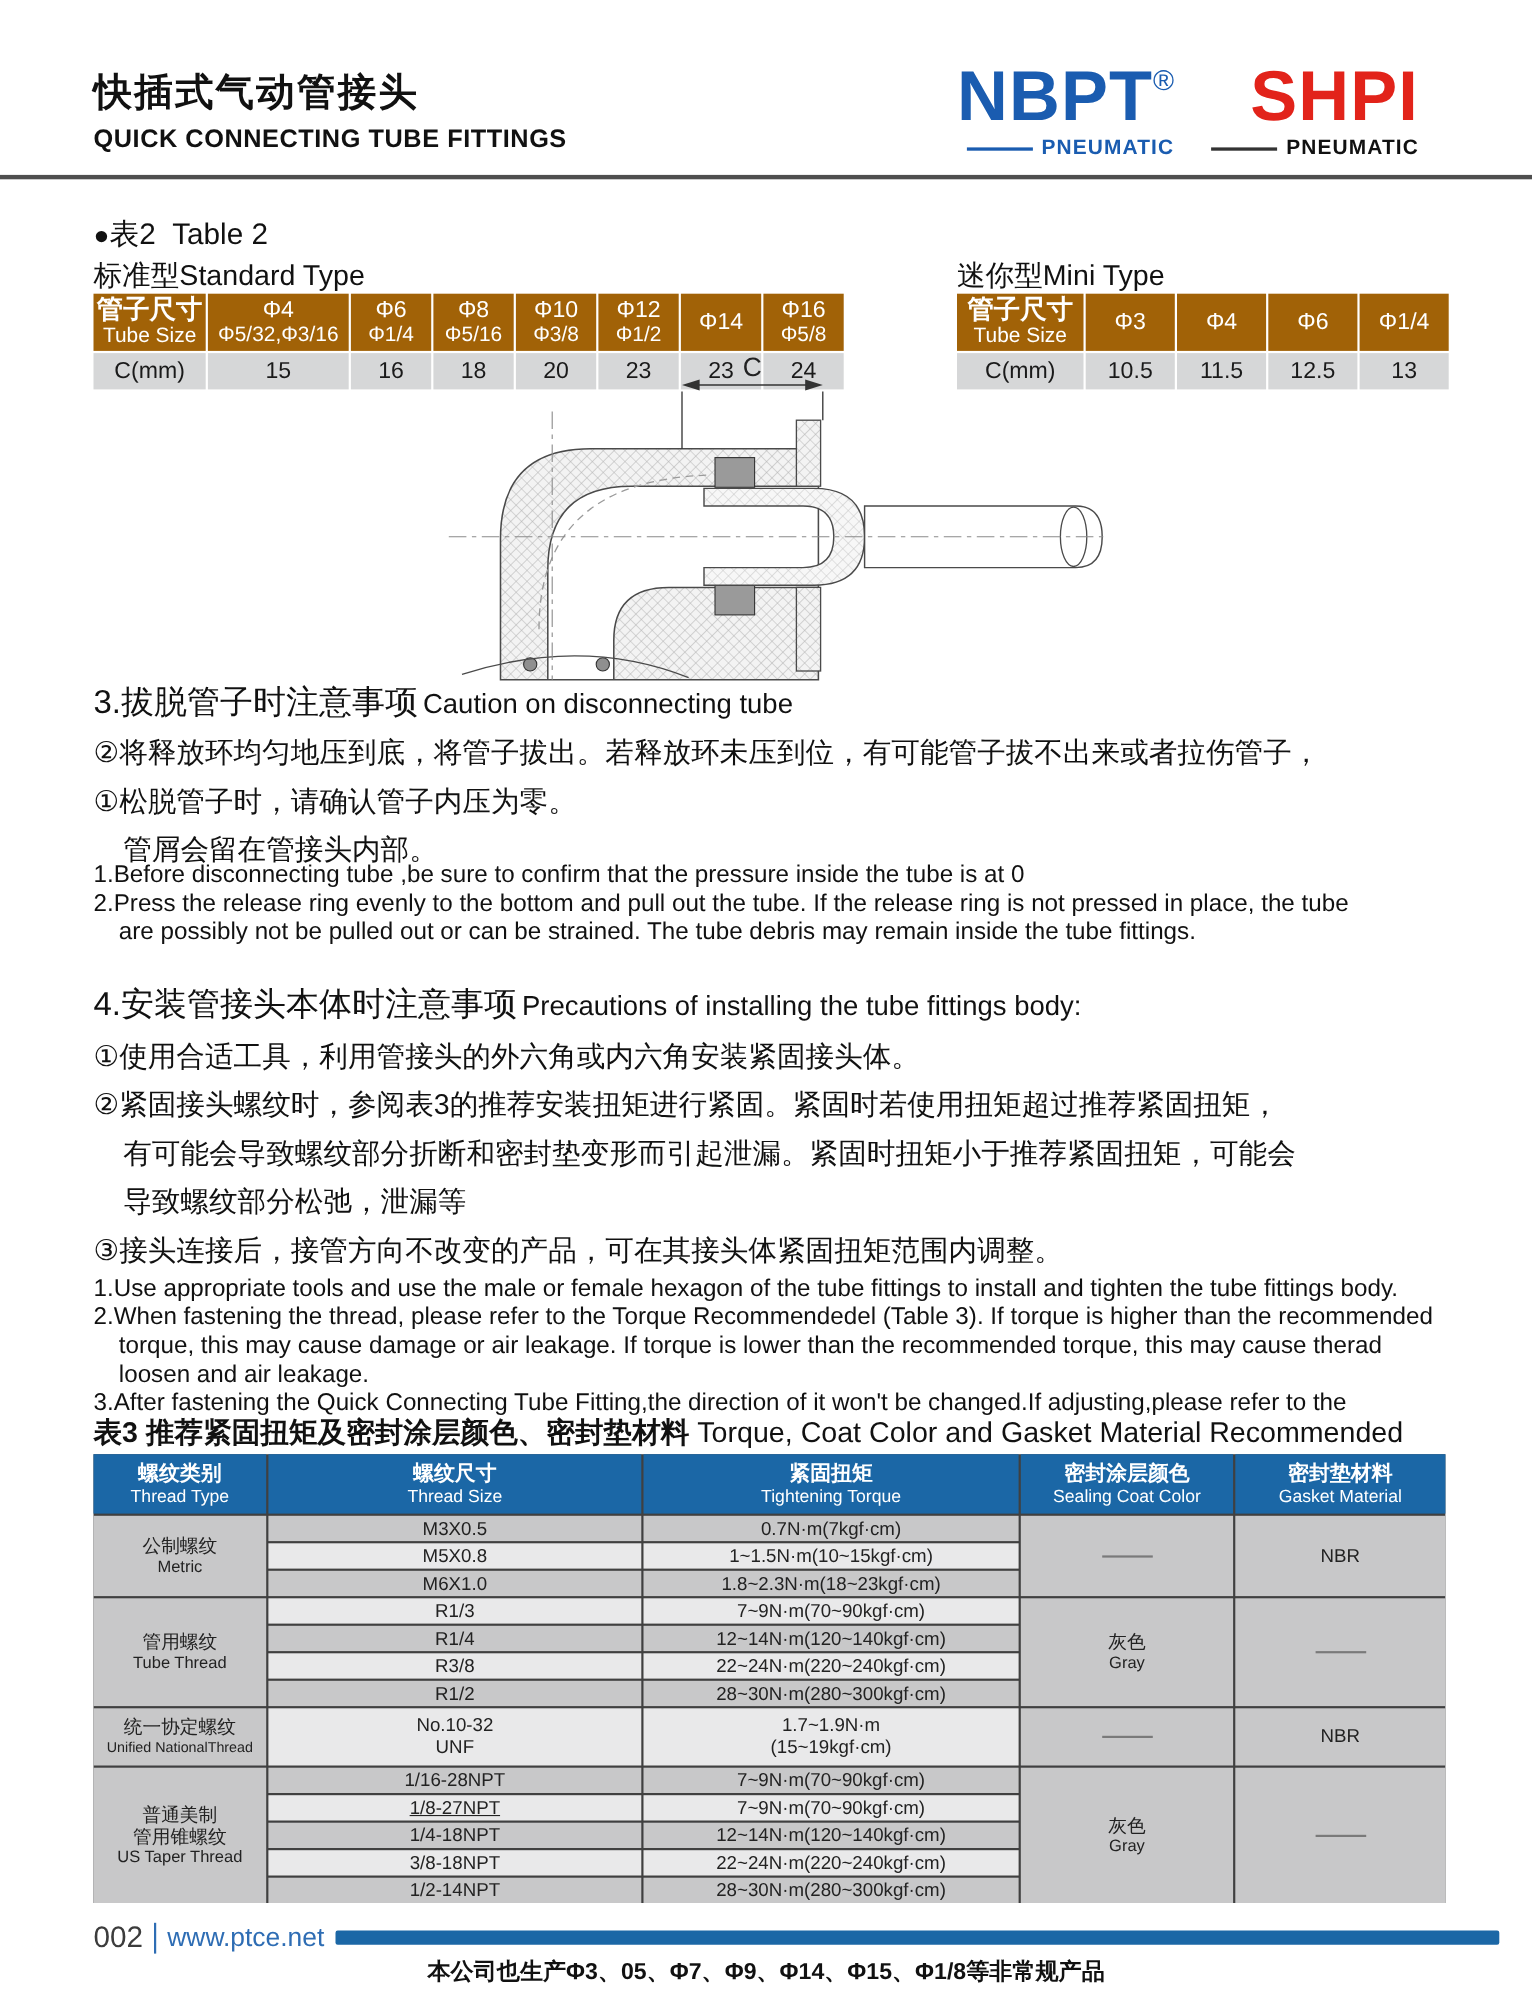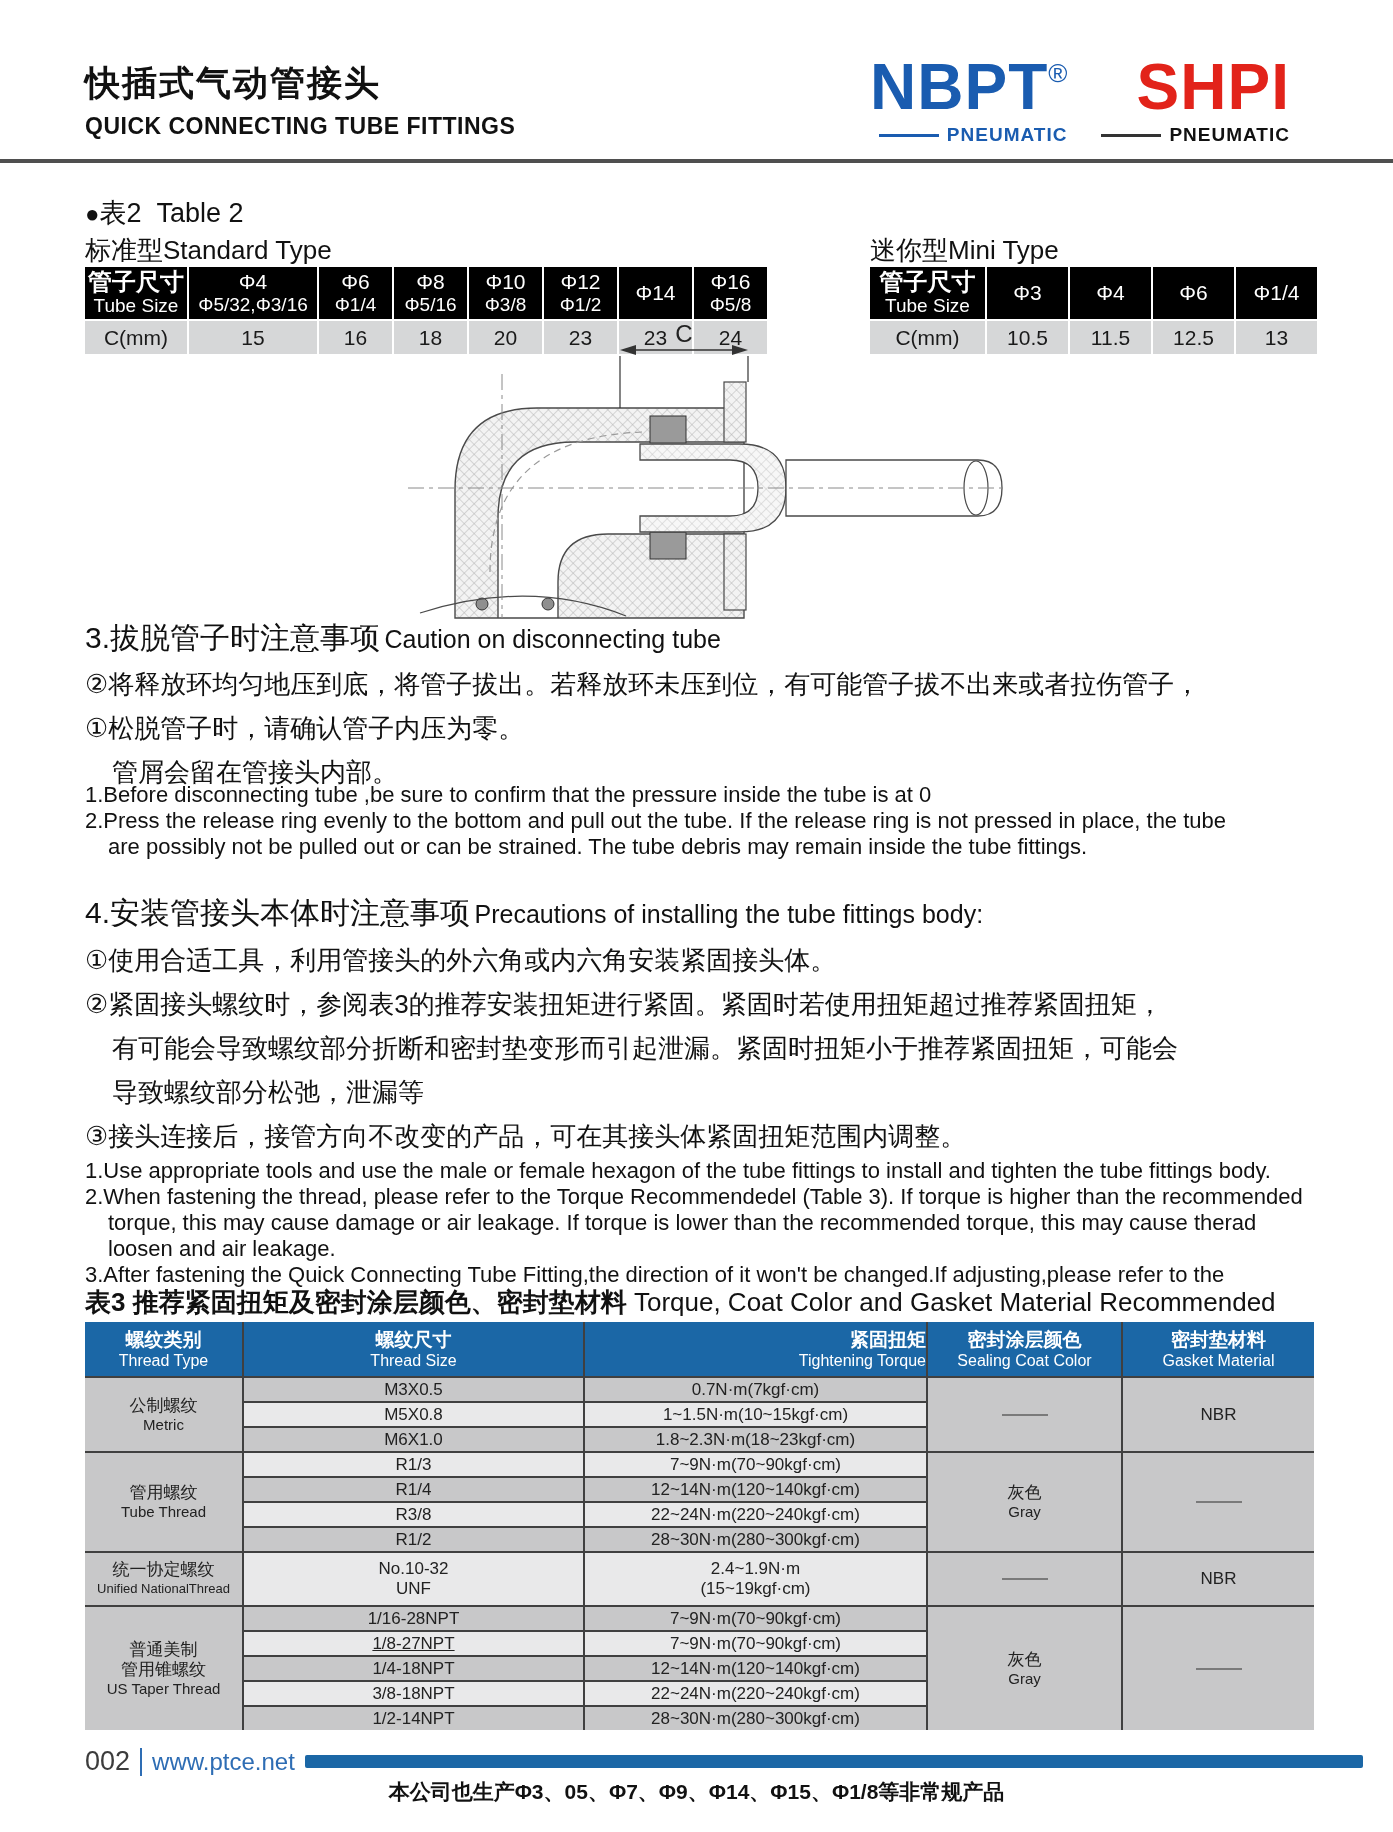--- a/index.html
+++ b/index.html
@@ -21,21 +21,21 @@
   .logo-sub{display:flex;align-items:center;gap:8px;margin-top:8px;}
   .logo-line{width:60px;height:3px;}
   .logo-sub-text{font-size:19px;font-weight:bold;letter-spacing:1px;}
 
   
   .t2-label{font-size:27px;color:#111;}
   .t2-label .bullet{font-size:24px;}
   .t2-sub{font-size:26px;color:#111;}
   .grid{display:grid;gap:2px;background:#ffffff;}
   .cell{display:flex;flex-direction:column;align-items:center;justify-content:center;text-align:center;}
-  .cell.blue{background:#000000;color:#ffffff;}
+  .cell.blue{background:#a16207;color:#ffffff;}
   .cell.crow{background:#d6d7d8;color:#1a1a1a;font-size:21px;}
   .h-zh{font-size:24px;font-weight:bold;line-height:26px;}
   .h-en{font-size:19px;line-height:22px;}
   .h-l1{font-size:21px;line-height:24px;}
   .h-l2{font-size:19px;line-height:22px;}
 
   
   .sec-head-zh{font-size:30px;color:#111;}
   .sec-head-en{font-size:25px;color:#111;}
   .zh-line{font-size:26px;line-height:44px;color:#111;white-space:nowrap;}
@@ -266,21 +266,21 @@
 <div class="abs t3" style="left:85px;top:1322px;">
 
   <div class="c3 hd" style="grid-area:1/1;">
     <div class="hd-zh">螺纹类别</div>
     <div class="hd-en">Thread Type</div>
   </div>
   <div class="c3 hd" style="grid-area:1/2;">
     <div class="hd-zh">螺纹尺寸</div>
     <div class="hd-en">Thread Size</div>
   </div>
-  <div class="c3 hd" style="grid-area:1/3;align-items:flex-end;">
+  <div class="c3 hd" style="grid-area:1/3;">
     <div class="hd-zh">紧固扭矩</div>
     <div class="hd-en">Tightening Torque</div>
   </div>
   <div class="c3 hd" style="grid-area:1/4;">
     <div class="hd-zh">密封涂层颜色</div>
     <div class="hd-en">Sealing Coat Color</div>
   </div>
   <div class="c3 hd" style="grid-area:1/5;">
     <div class="hd-zh">密封垫材料</div>
     <div class="hd-en">Gasket Material</div>
@@ -323,21 +323,21 @@
 
   <div class="c3 side" style="grid-area:9/1;">
     <div class="g-zh">统一协定螺纹</div>
     <div class="g-en" style="font-size:13px;">Unified NationalThread</div>
   </div>
   <div class="c3 light" style="grid-area:9/2;">
     <div>No.10-32</div>
     <div>UNF</div>
   </div>
   <div class="c3 light" style="grid-area:9/3;">
-    <div>2.4~1.9N·m</div>
+    <div>1.7~1.9N·m</div>
     <div>(15~19kgf·cm)</div>
   </div>
   <div class="c3 side" style="grid-area:9/4;">
       <div class="dash"></div>
     </div>
   <div class="c3 side" style="grid-area:9/5;">NBR</div>
 
   <div class="c3 side" style="grid-area:10/1/15/2;">
     <div class="g-zh">普通美制</div>
     <div class="g-zh">管用锥螺纹</div>

